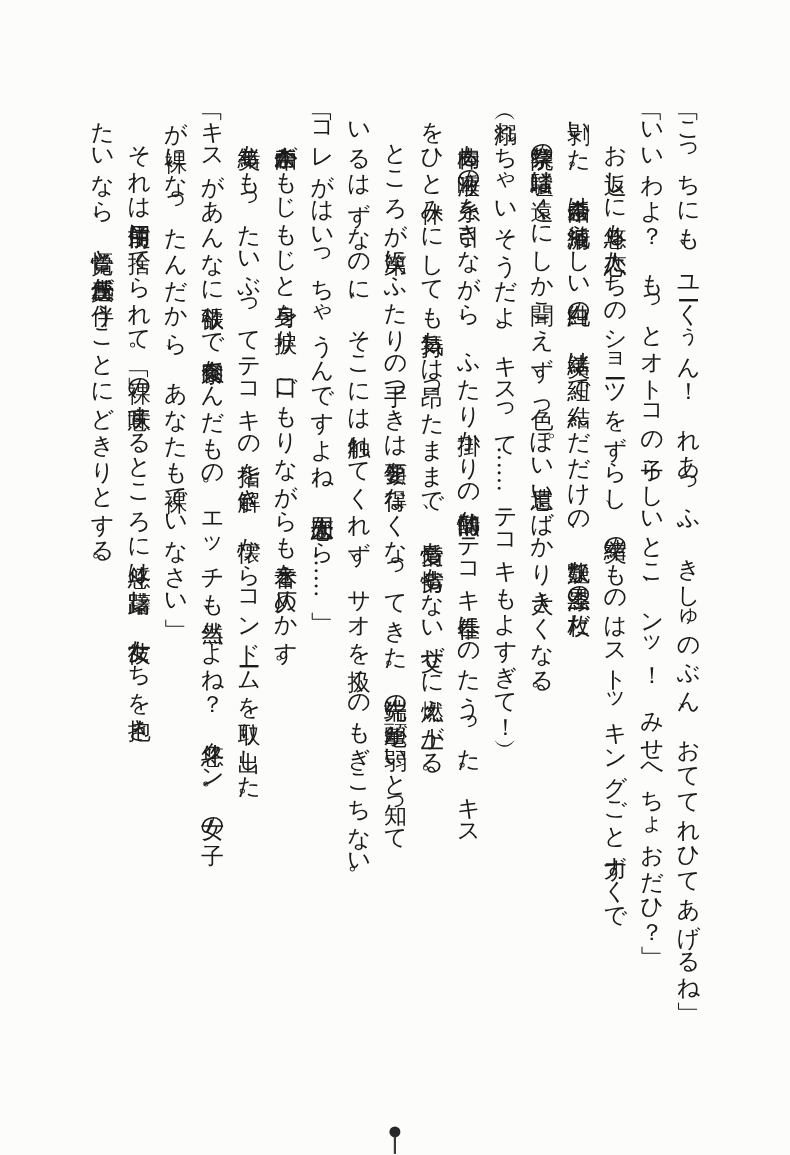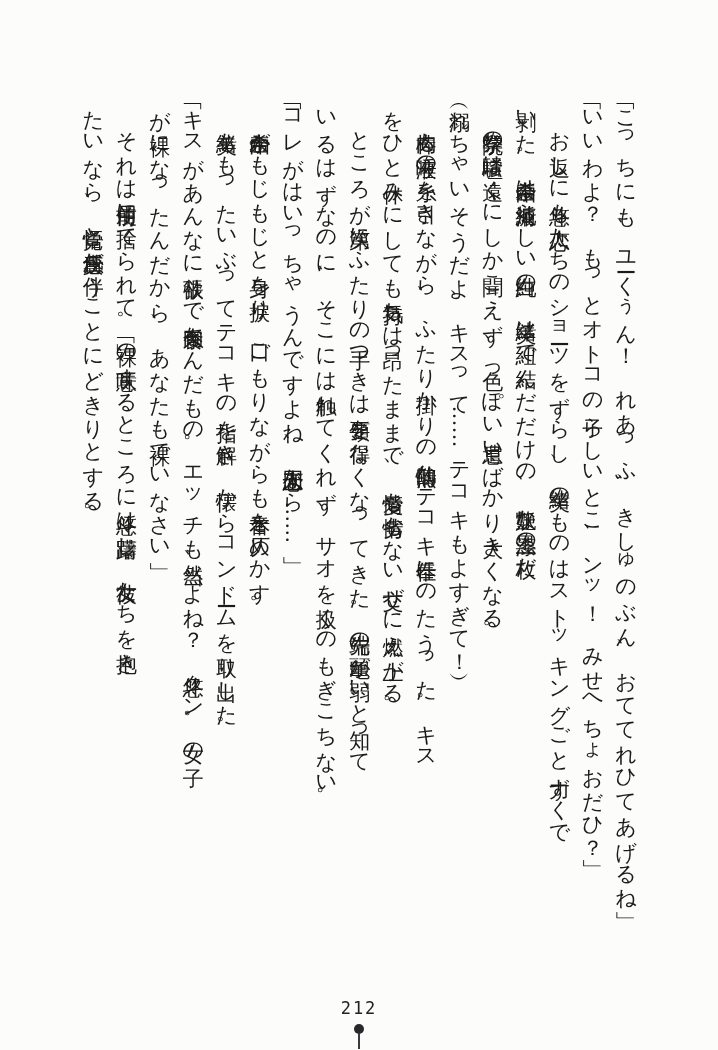--- a/index.html
+++ b/index.html
@@ -94,20 +94,19 @@
     <p class="line">「コレがはいっちゃうんですよね、恋人同士なら……」</p>
     <p class="line">　由希奈がもじもじと身を捩り、口ごもりながらも本音を仄めかす。</p>
     <p class="line">　美緒ももったいぶってテコキの指を解き、懐からコンドームを取り出した。</p>
     <p class="line">「キスがあんなに欲張りで肉食系なんだもの。エッチも当然、よね？　悠斗クン。女の子</p>
     <p class="line">が裸になったんだから、あなたも裸でいなさい」</p>
     <p class="line">　それは使用前に捨てられて。「裸」の意味するところに悠斗は躊躇し、彼女たちを抱き</p>
     <p class="line">たいなら、覚悟と責任感が伴うことにどきりとする。</p>
   </main>
 
   <footer class="footer">
-    <div class="page-number">212</div>
     <div class="ornament">
       <span class="dot"></span>
       <span class="stem"></span>
     </div>
   </footer>
 
 </div>
 
 </body></html>

